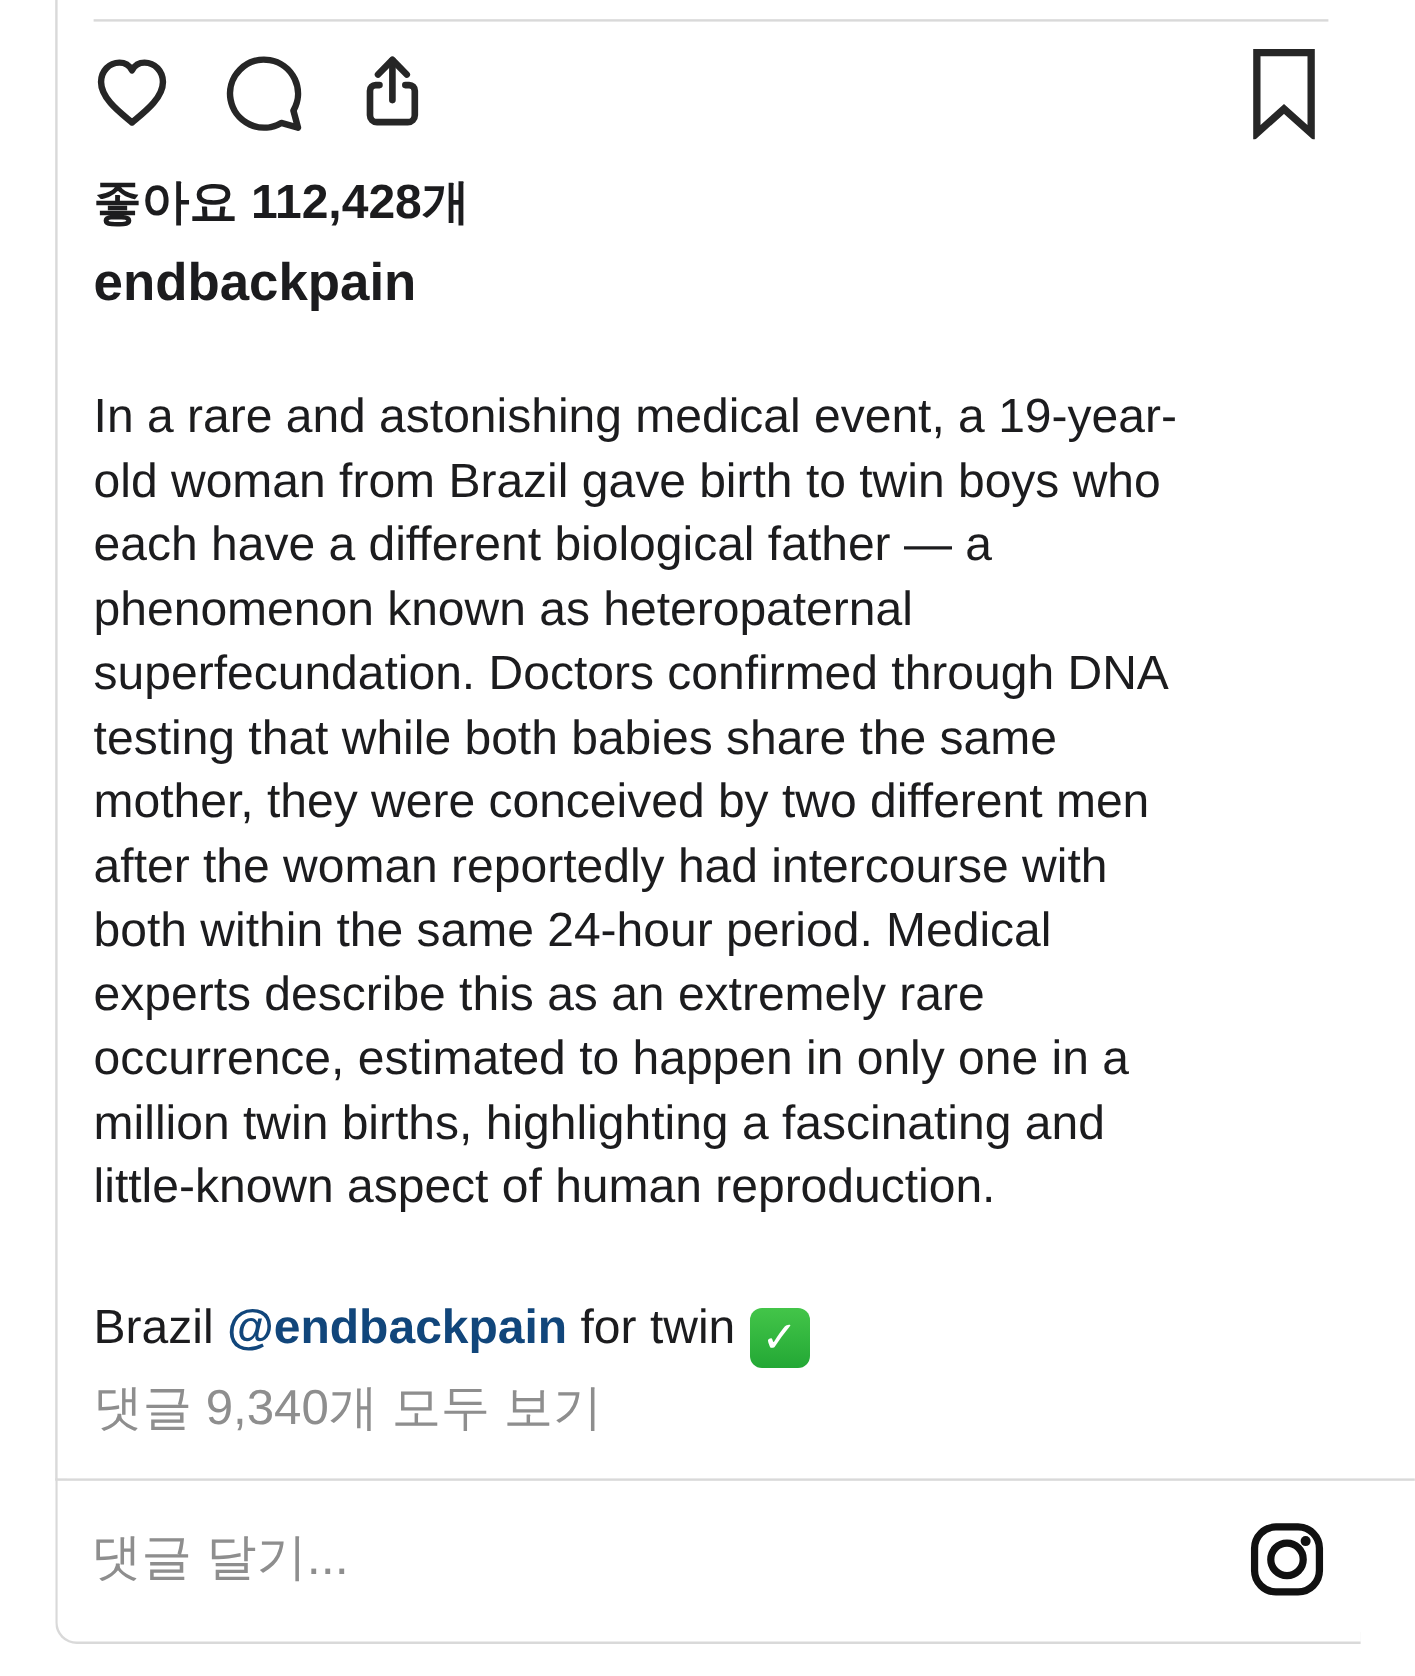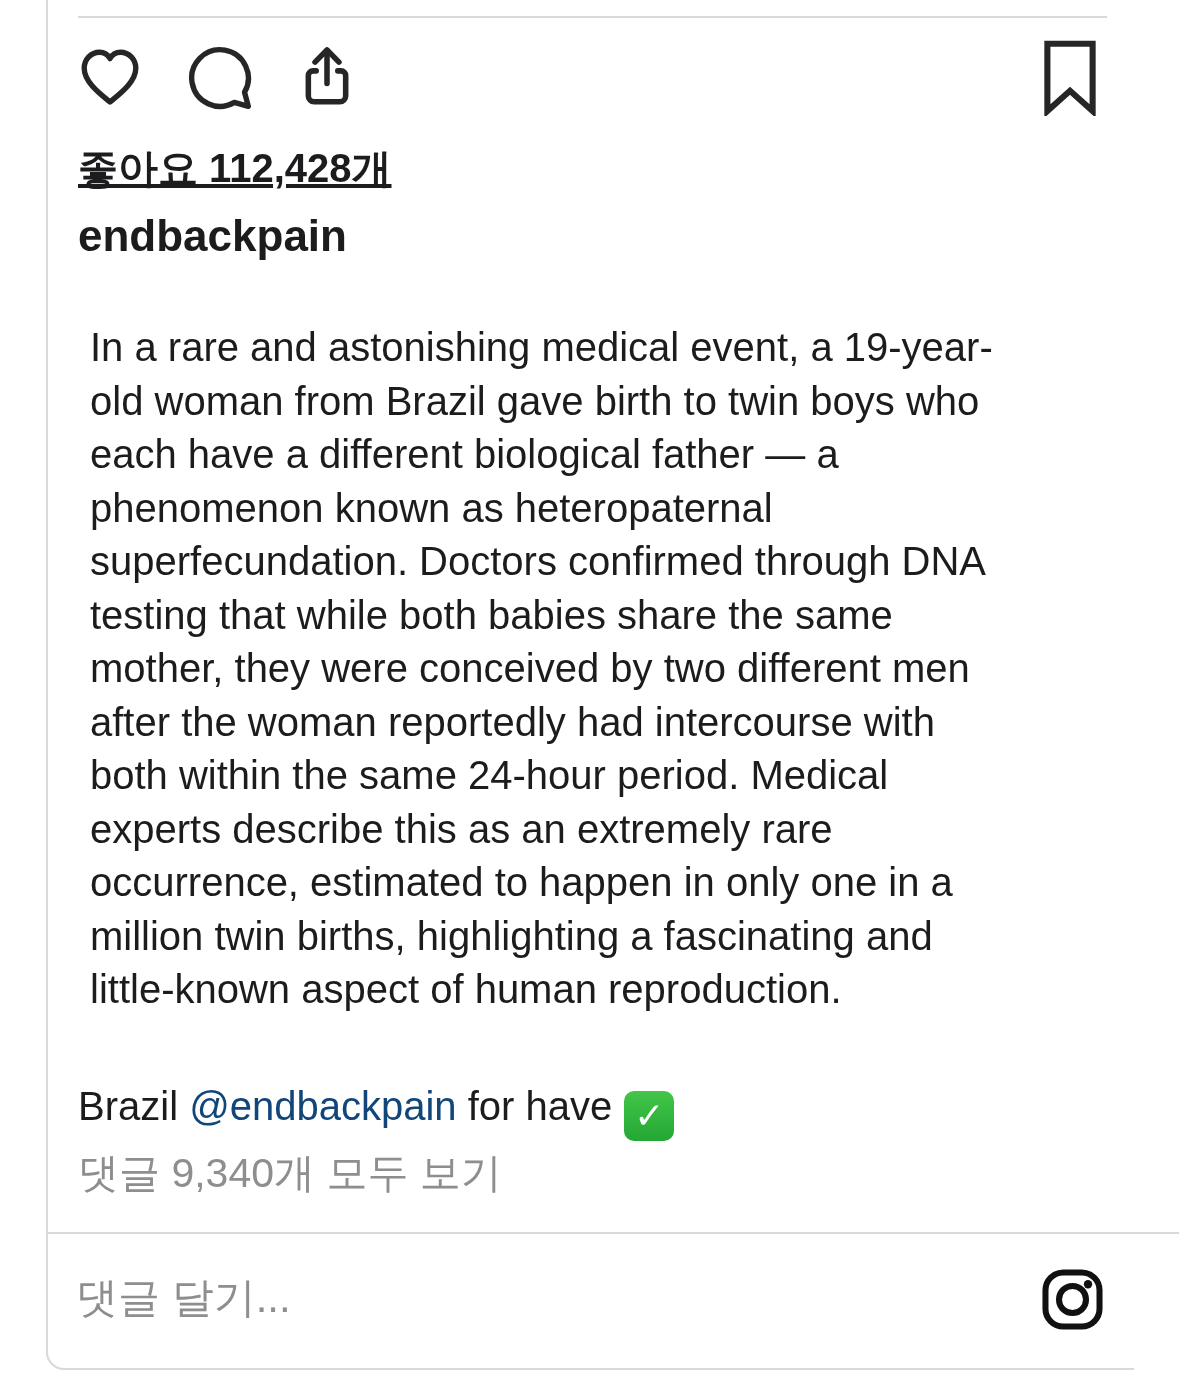--- a/index.html
+++ b/index.html
@@ -14,26 +14,26 @@
 
   
   .icon-btn { display:block; }
   .icon-btn svg { display:block; }
   #like-btn    { left:76px;  top:44px; }
   #comment-btn { left:186px; top:44px; }
   #share-btn   { left:292px; top:41px; }
   #save-btn    { left:1041px; top:40px; }
 
   
-  #likes-count { left:78px; top:141px; font-size:40px; font-weight:700; color:var(--c-text,#1c1c1e);text-decoration:underline; }
+  #likes-count { left:78px; top:141px; font-size:40px; font-weight:700; color:var(--c-text,#1c1c1e); }
   #username    { left:78px; top:211px; font-size:44px; font-weight:700; color:var(--c-text,#1c1c1e); }
   #caption     { left:78px; top:321px; width:1060px; font-size:40px; line-height:53.5px;
-                 color:var(--c-text,#1c1c1e); white-space:pre-line;margin-left:12px; }
+                 color:var(--c-text,#1c1c1e); white-space:pre-line; }
   #follow-line { left:78px; top:1084px; font-size:40px; color:var(--c-text,#1c1c1e); }
-  #follow-handle { color:var(--c-link,#11467b); }
+  #follow-handle { color:var(--c-link,#11467b);font-weight:bold; }
   #check-emoji { display:inline-block; width:50px; height:50px; margin-left:12px;
                  background:linear-gradient(180deg,#43c549,#23a835);
                  border-radius:10px; vertical-align:-8px; text-align:center;
                  color:#ffffff; font-size:36px; line-height:50px; font-weight:700; }
   #view-comments { left:78px; top:1146px; font-size:41px; color:var(--c-muted,#8e8e8e); }
 
   
   #composer-box { left:46px; top:1232px; width:1088px; height:138px;
                   border-left:2px solid var(--c-divider,#d9d9d9);
                   border-bottom:2px solid var(--c-divider,#d9d9d9);
@@ -83,21 +83,21 @@
 superfecundation. Doctors confirmed through DNA
 testing that while both babies share the same
 mother, they were conceived by two different men
 after the woman reportedly had intercourse with
 both within the same 24-hour period. Medical
 experts describe this as an extremely rare
 occurrence, estimated to happen in only one in a
 million twin births, highlighting a fascinating and
 little-known aspect of human reproduction.</div>
 
-<div class="abs" id="follow-line"><span>Brazil </span><a id="follow-handle">@endbackpain</a><span> for have</span><span id="check-emoji">✓</span></div>
+<div class="abs" id="follow-line"><span>Brazil </span><a id="follow-handle">@endbackpain</a><span> for twin</span><span id="check-emoji">✓</span></div>
 
 <div class="abs" id="view-comments">댓글 9,340개 모두 보기</div>
 
 <div class="abs" id="composer-divider"></div>
 <div class="abs" id="composer-box"></div>
 <input class="abs" id="comment-input" type="text" placeholder="댓글 달기..." style="">
 <span class="abs icon-btn" id="instagram-btn">
   <svg width="69" height="69" viewBox="0 0 24 24" fill="none" stroke="#111111" stroke-width="2.1">
     <rect x="2.6" y="2.6" width="18.8" height="18.8" rx="6.2"></rect>
     <circle cx="12" cy="12" r="4.7"></circle>

